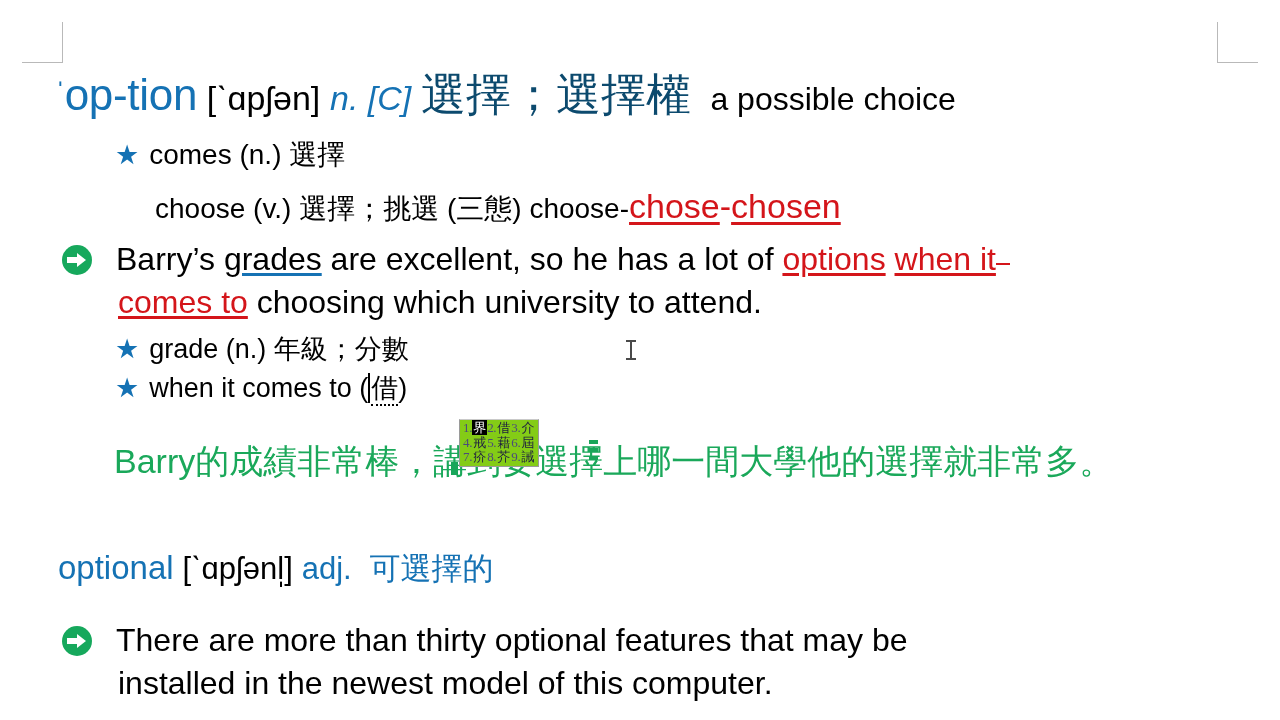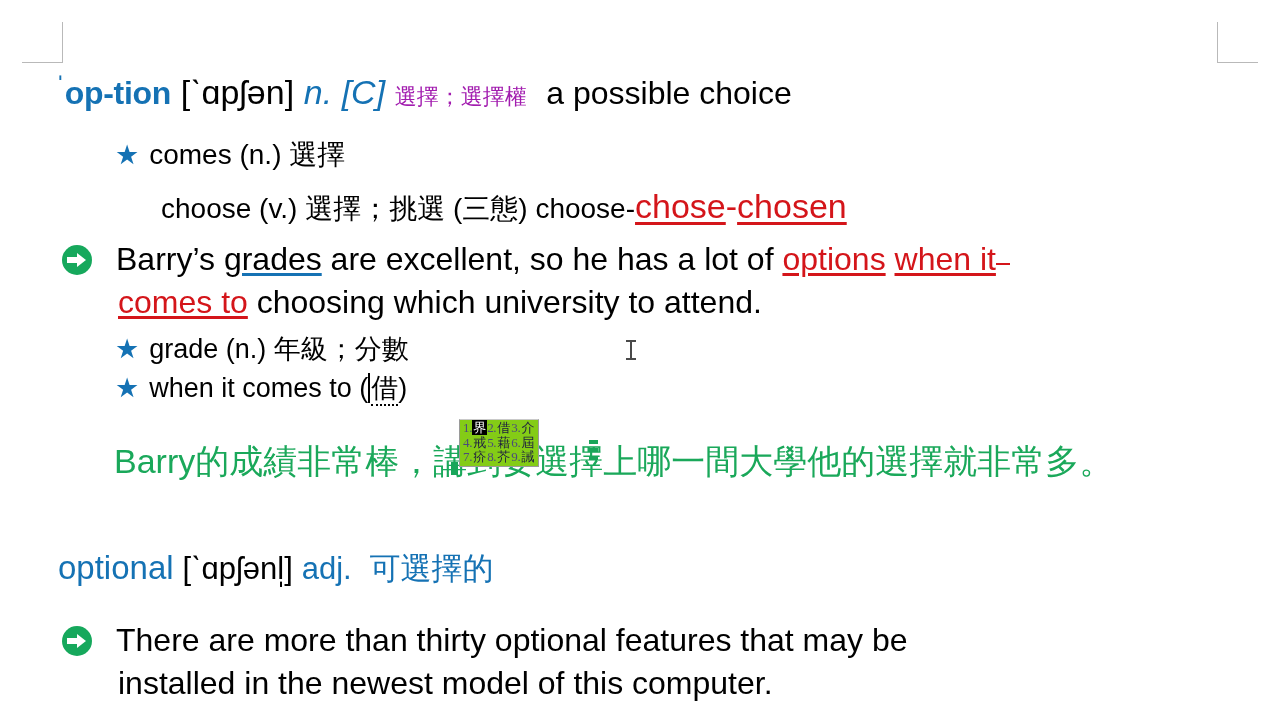--- a/index.html
+++ b/index.html
@@ -51,37 +51,37 @@
     left: 56px; top: 72px;
     font-size: 35px;
   }
   #headword-line .stress {
     font-size: 26px;
     vertical-align: 10px;
     color: #1572b4;
     font-weight: bold;
   }
   #headword-line .hw {
-    font-weight: bold;
-    font-size: 32px;
+    font-weight: normal;
+    font-size: 44px;
     letter-spacing: -0.3px;
   }
   #headword-line .ipa { color: #000; font-size: 34px; }
   #headword-line .pos { color: #1572b4; font-style: italic; font-size: 34px; }
-  #headword-line .cn  { color: #a21caf; font-size: 22px; margin-top: 20px; }
+  #headword-line .cn  { color: #0c4a6e; font-size: 45px; margin-top: 20px; }
   #headword-line .def { color: #000; font-size: 32px; }
 
   
   .star {
     color: #1572b4;
     font-size: 27px;
     margin-right: 10px;
   }
   #sub-choice  { left: 115px; top: 141px; font-size: 28px; }
-  #sub-choose  { left: 161px; top: 189px; font-size: 28px; }
+  #sub-choose  { left: 155px; top: 189px; font-size: 28px; }
   #sub-choose .big-red {
     color: #d4151a;
     font-size: 34px;
     text-decoration: underline;
     text-decoration-color: #d4151a;
     text-underline-offset: 4px;
   }
 
   
   #ex1 {

